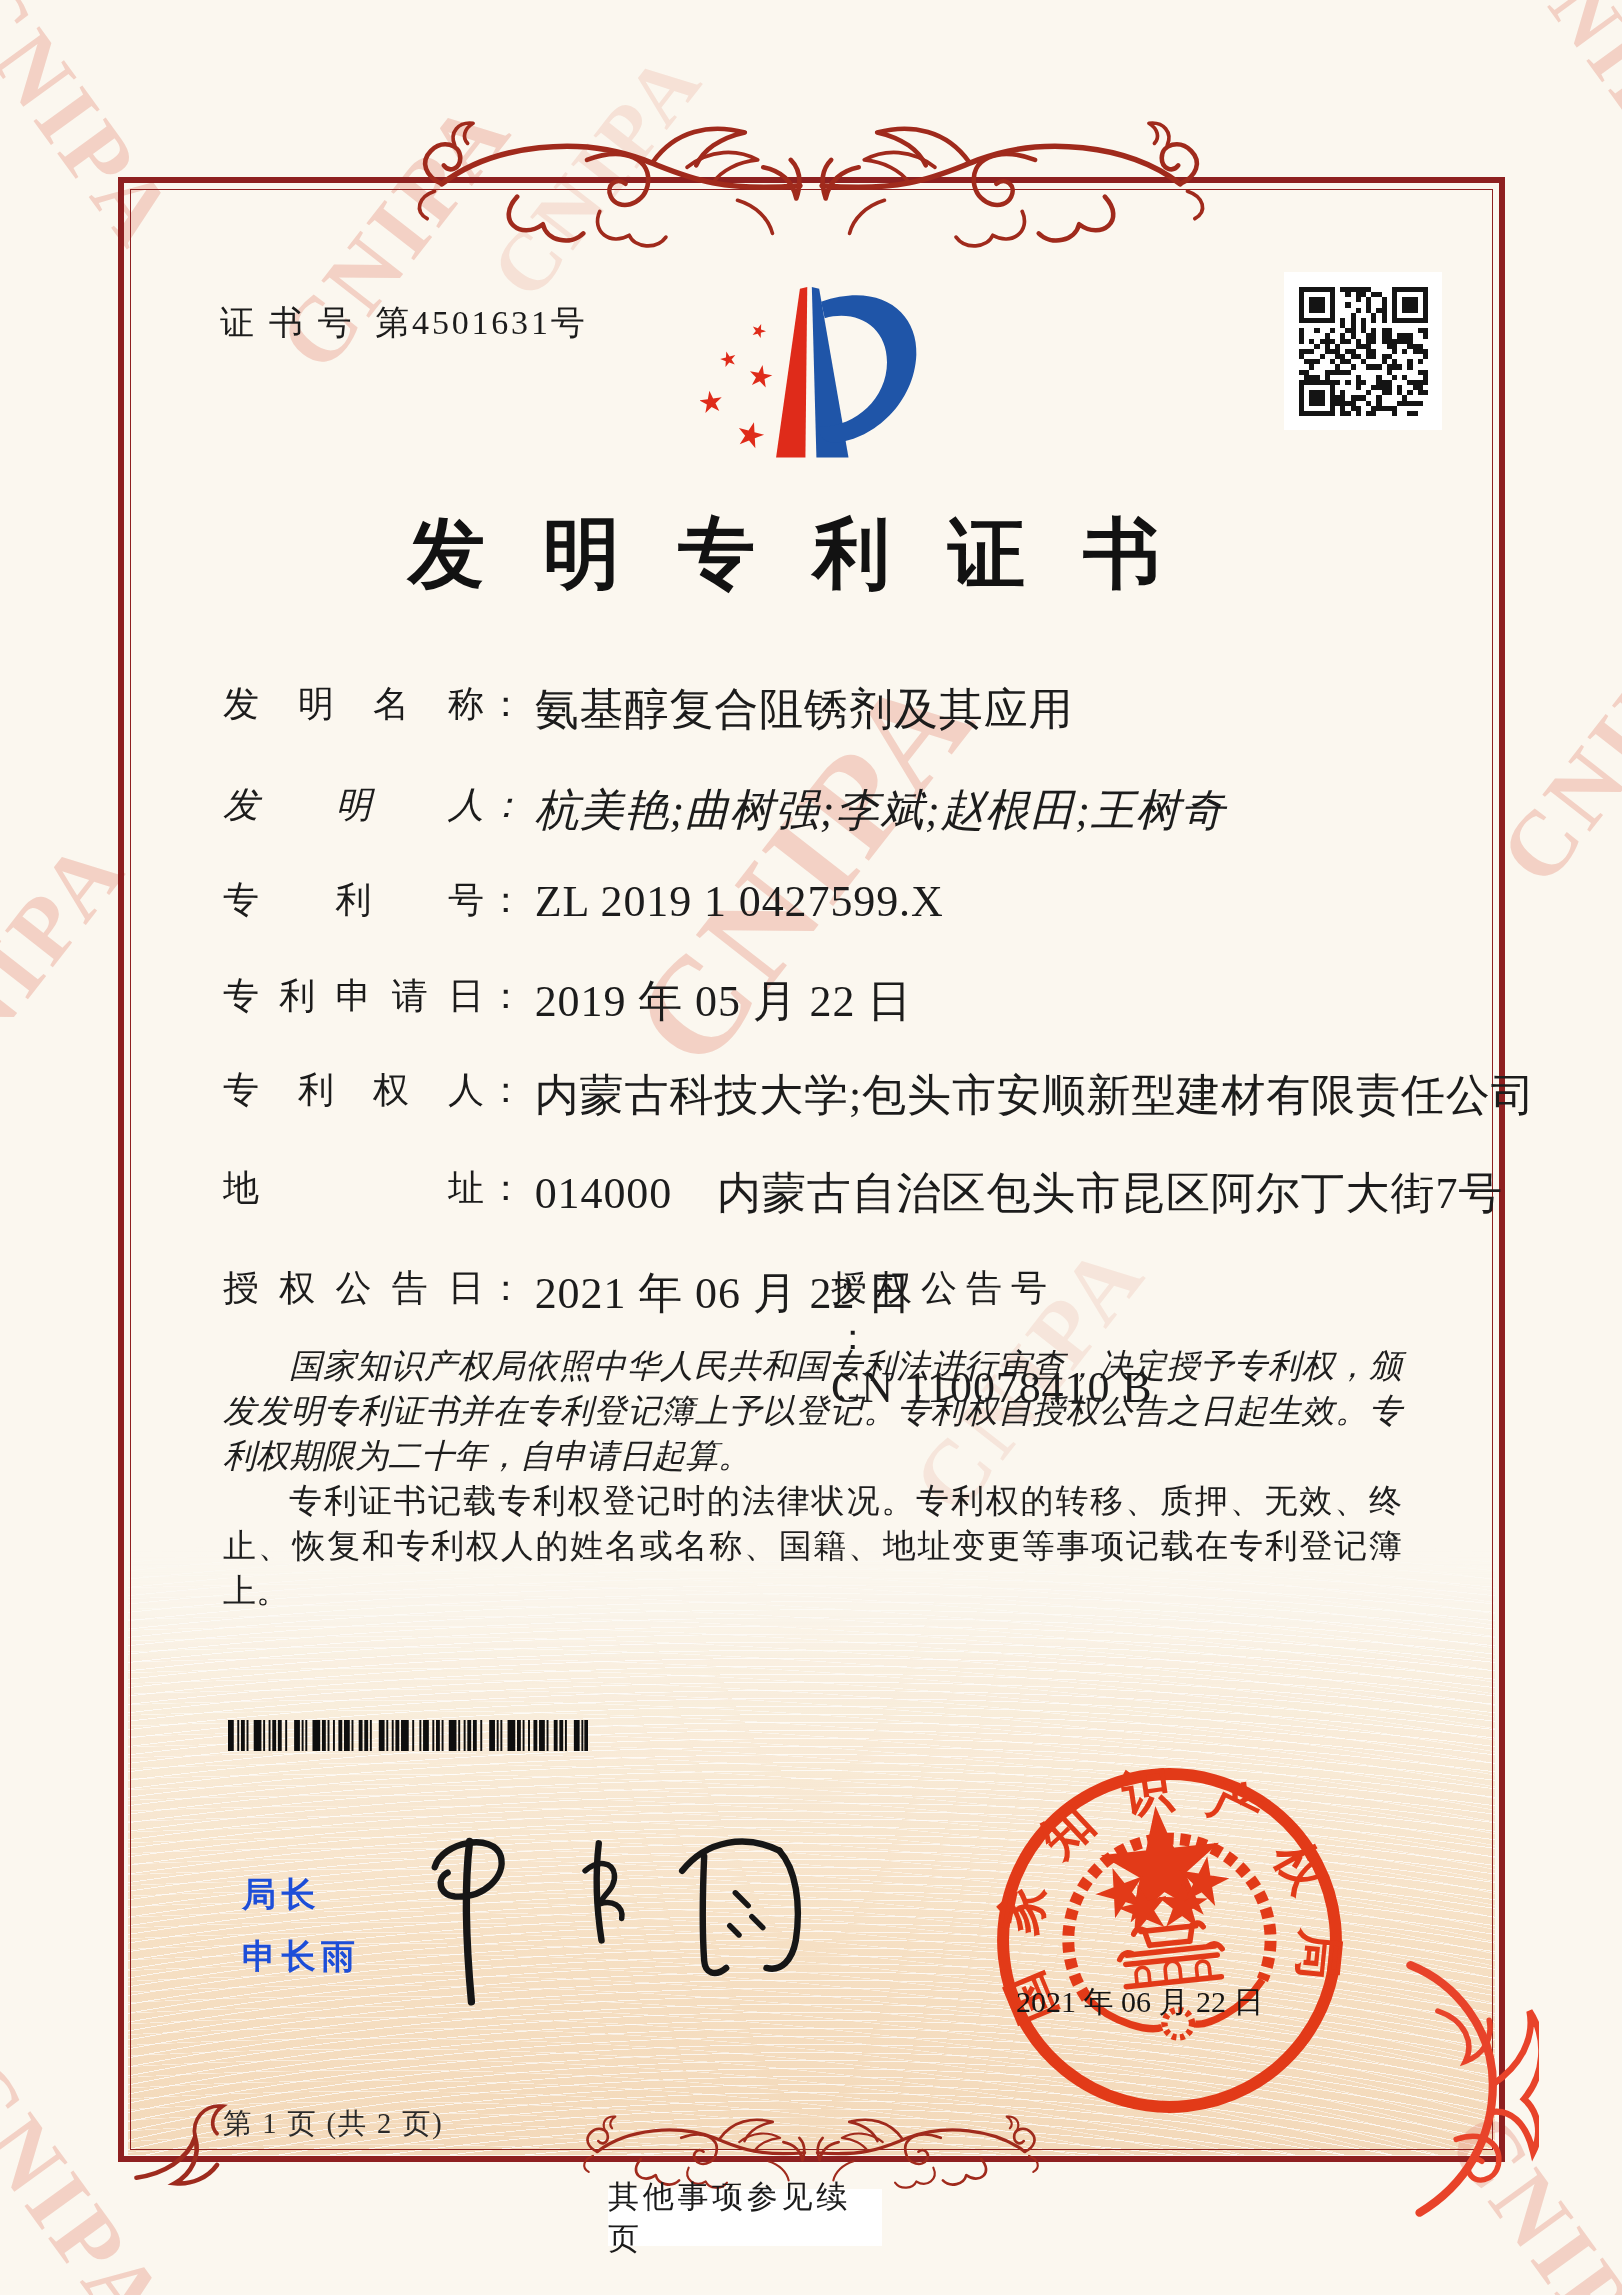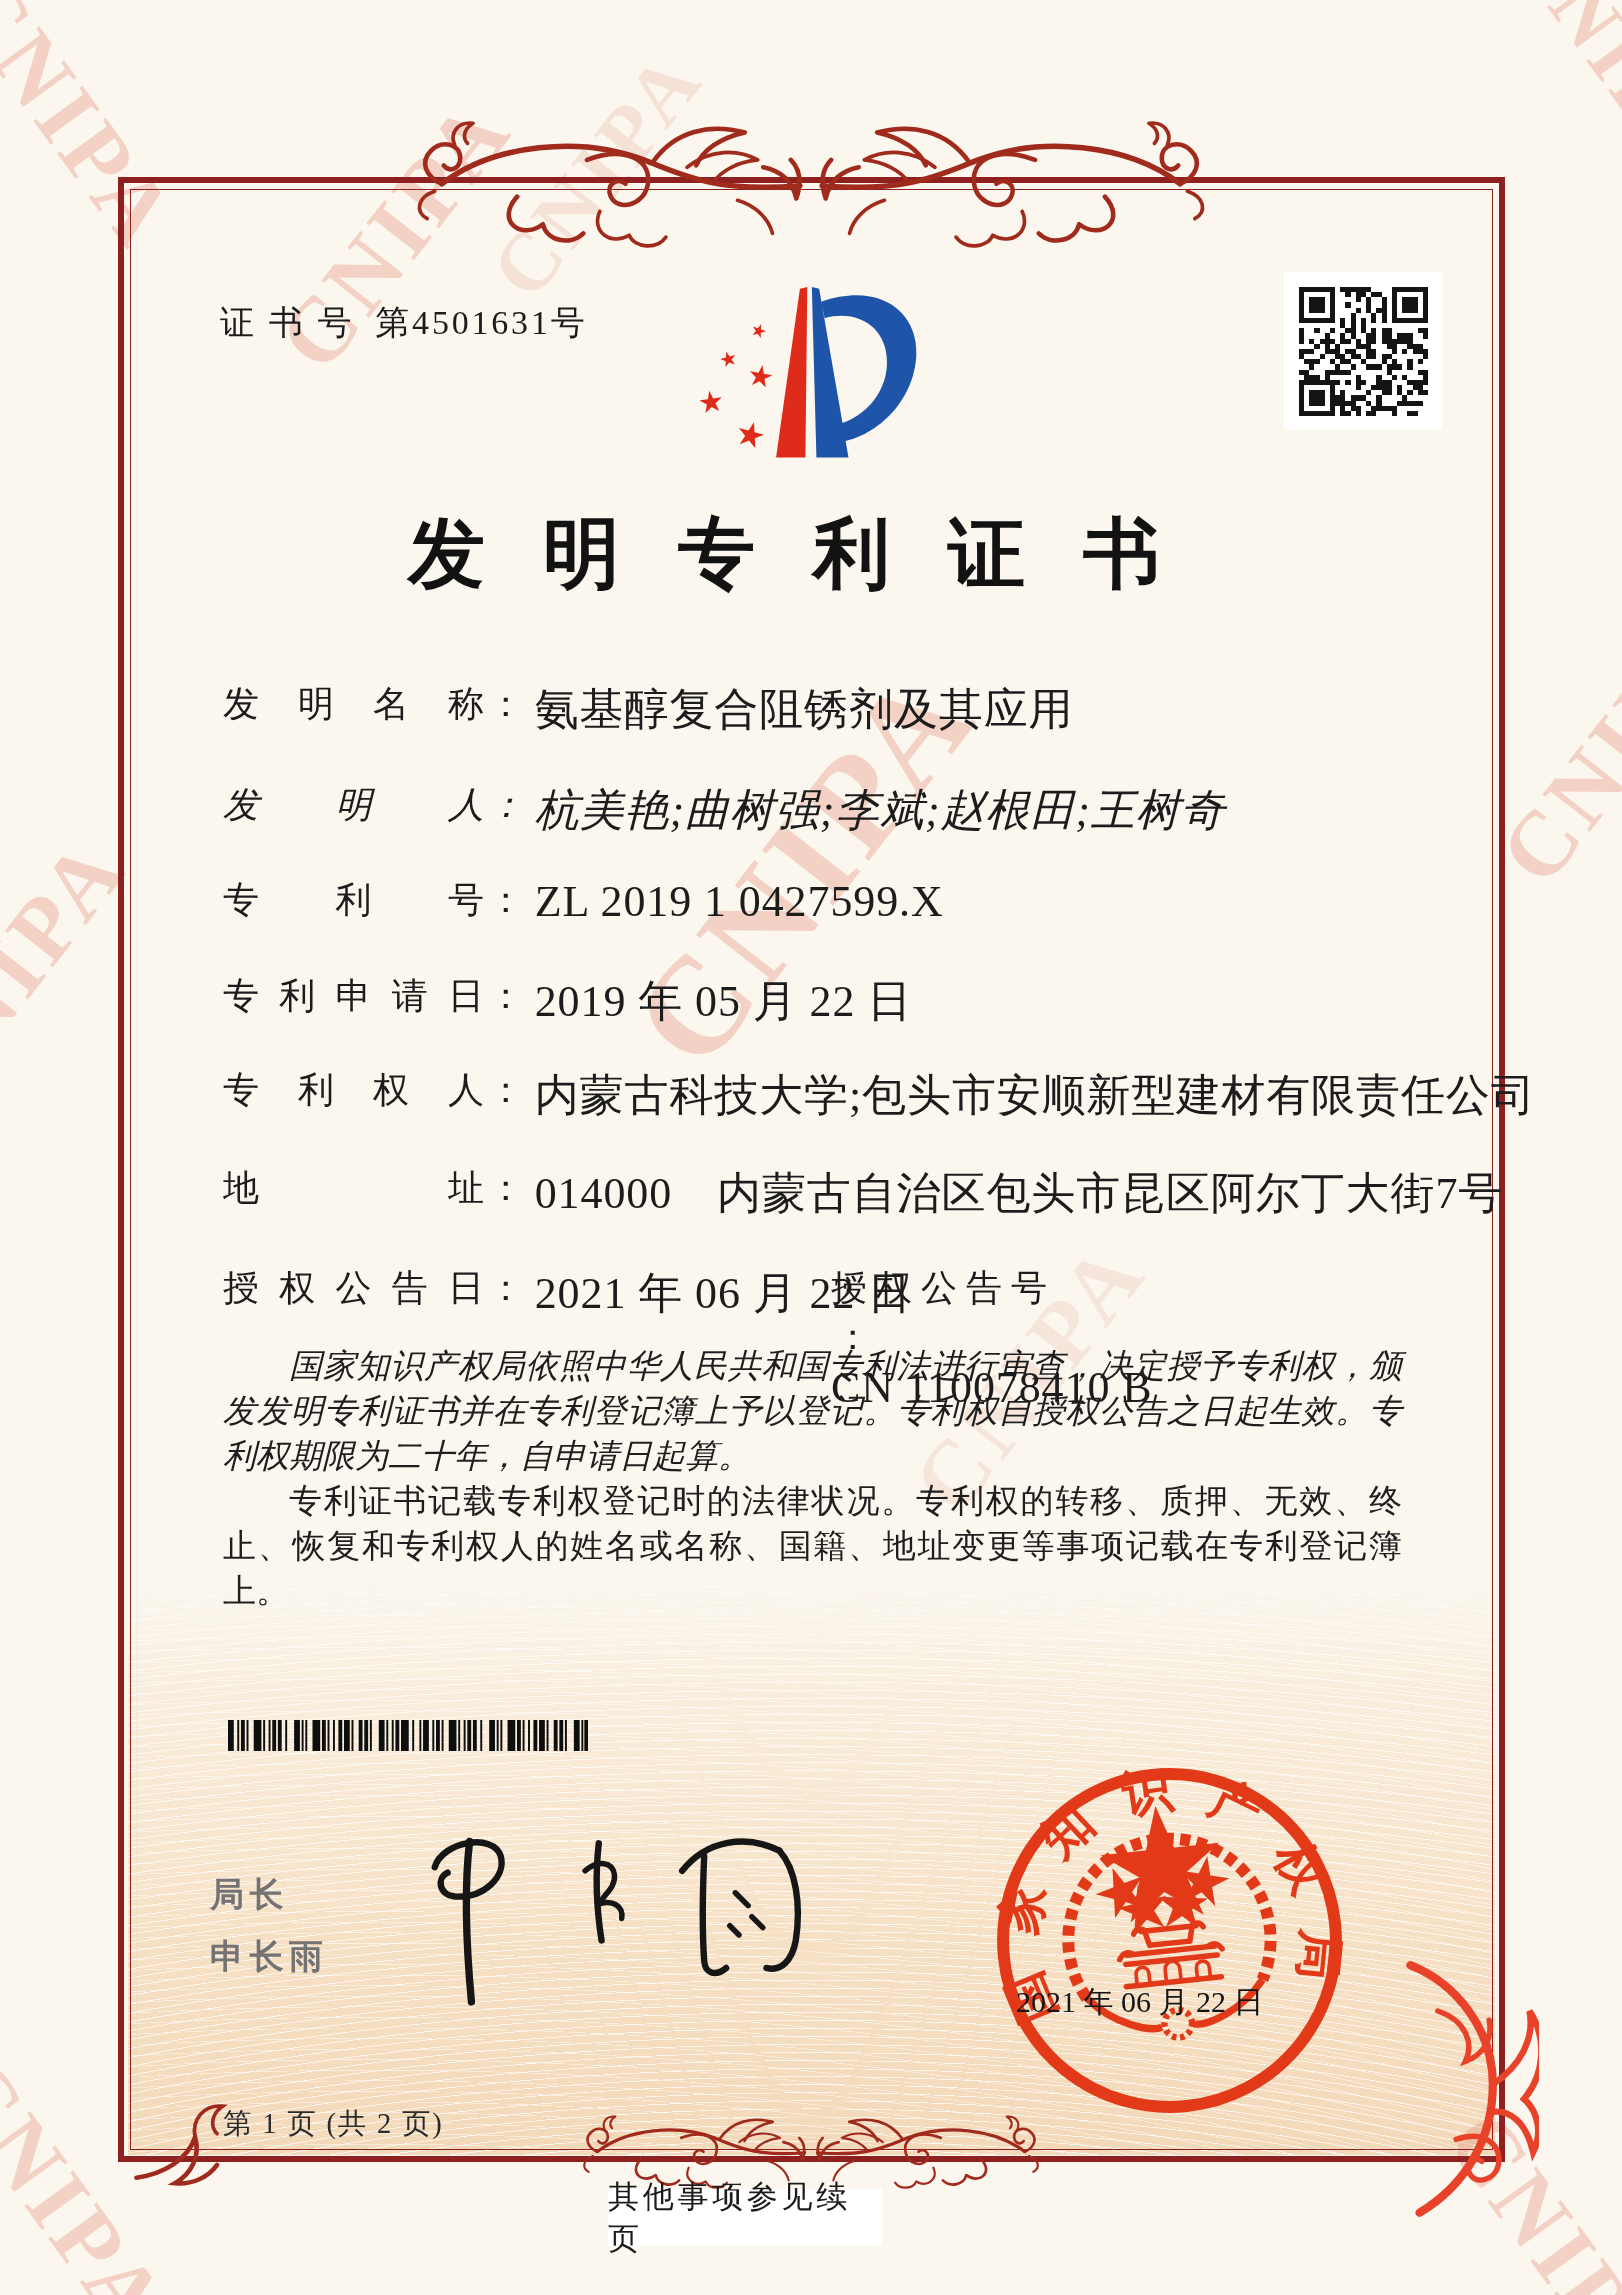--- a/index.html
+++ b/index.html
@@ -35,22 +35,22 @@
   .fcolon{font-size:36px;margin:0 11px 0 3.7px;flex:none;}
   .fvalue{font-size:44px;letter-spacing:0.9px;white-space:nowrap;}
   .grant-pair{position:absolute;left:608px;top:0;display:flex;flex-direction:column;}
   .grant-pair .flabel{width:216px;}
   
   .para{position:absolute;left:223px;width:1179px;font-size:33px;line-height:45px;
         text-align:justify;text-indent:66px;z-index:3;color:#1e1e1e;}
   
   .barcode{position:absolute;left:228px;top:1720px;width:360px;height:31px;z-index:3;}
   
-  .signer{position:absolute;left:210px;font-family:"Liberation Sans","DejaVu Sans",sans-serif;
-          font-weight:700;font-size:34px;letter-spacing:5.5px;z-index:3;color:#737373;}
+  .signer{position:absolute;left:242px;font-family:"Liberation Sans","DejaVu Sans",sans-serif;
+          font-weight:700;font-size:34px;letter-spacing:5.5px;z-index:3;color:#1d4ed8;}
   .signature{position:absolute;left:381px;top:1814px;width:464px;height:197px;z-index:3;}
   
   .seal{position:absolute;left:981px;top:1752px;width:377px;height:377px;z-index:3;transform:rotate(-6deg);}
   .seal-date{position:absolute;left:1016px;top:1982px;font-size:30px;color:#151515;z-index:4;white-space:nowrap;}
   
   .page-ind{position:absolute;left:223px;width:1047px;top:2105px;text-align:left;font-size:28.5px;
             letter-spacing:1.8px;z-index:3;color:#2a2a2a;}
   .note-box{position:absolute;left:608px;top:2189px;width:274px;height:57px;background:#fff;z-index:3;
             display:flex;align-items:center;justify-content:center;font-size:31px;letter-spacing:3.7px;color:#1a1a1a;}
   

